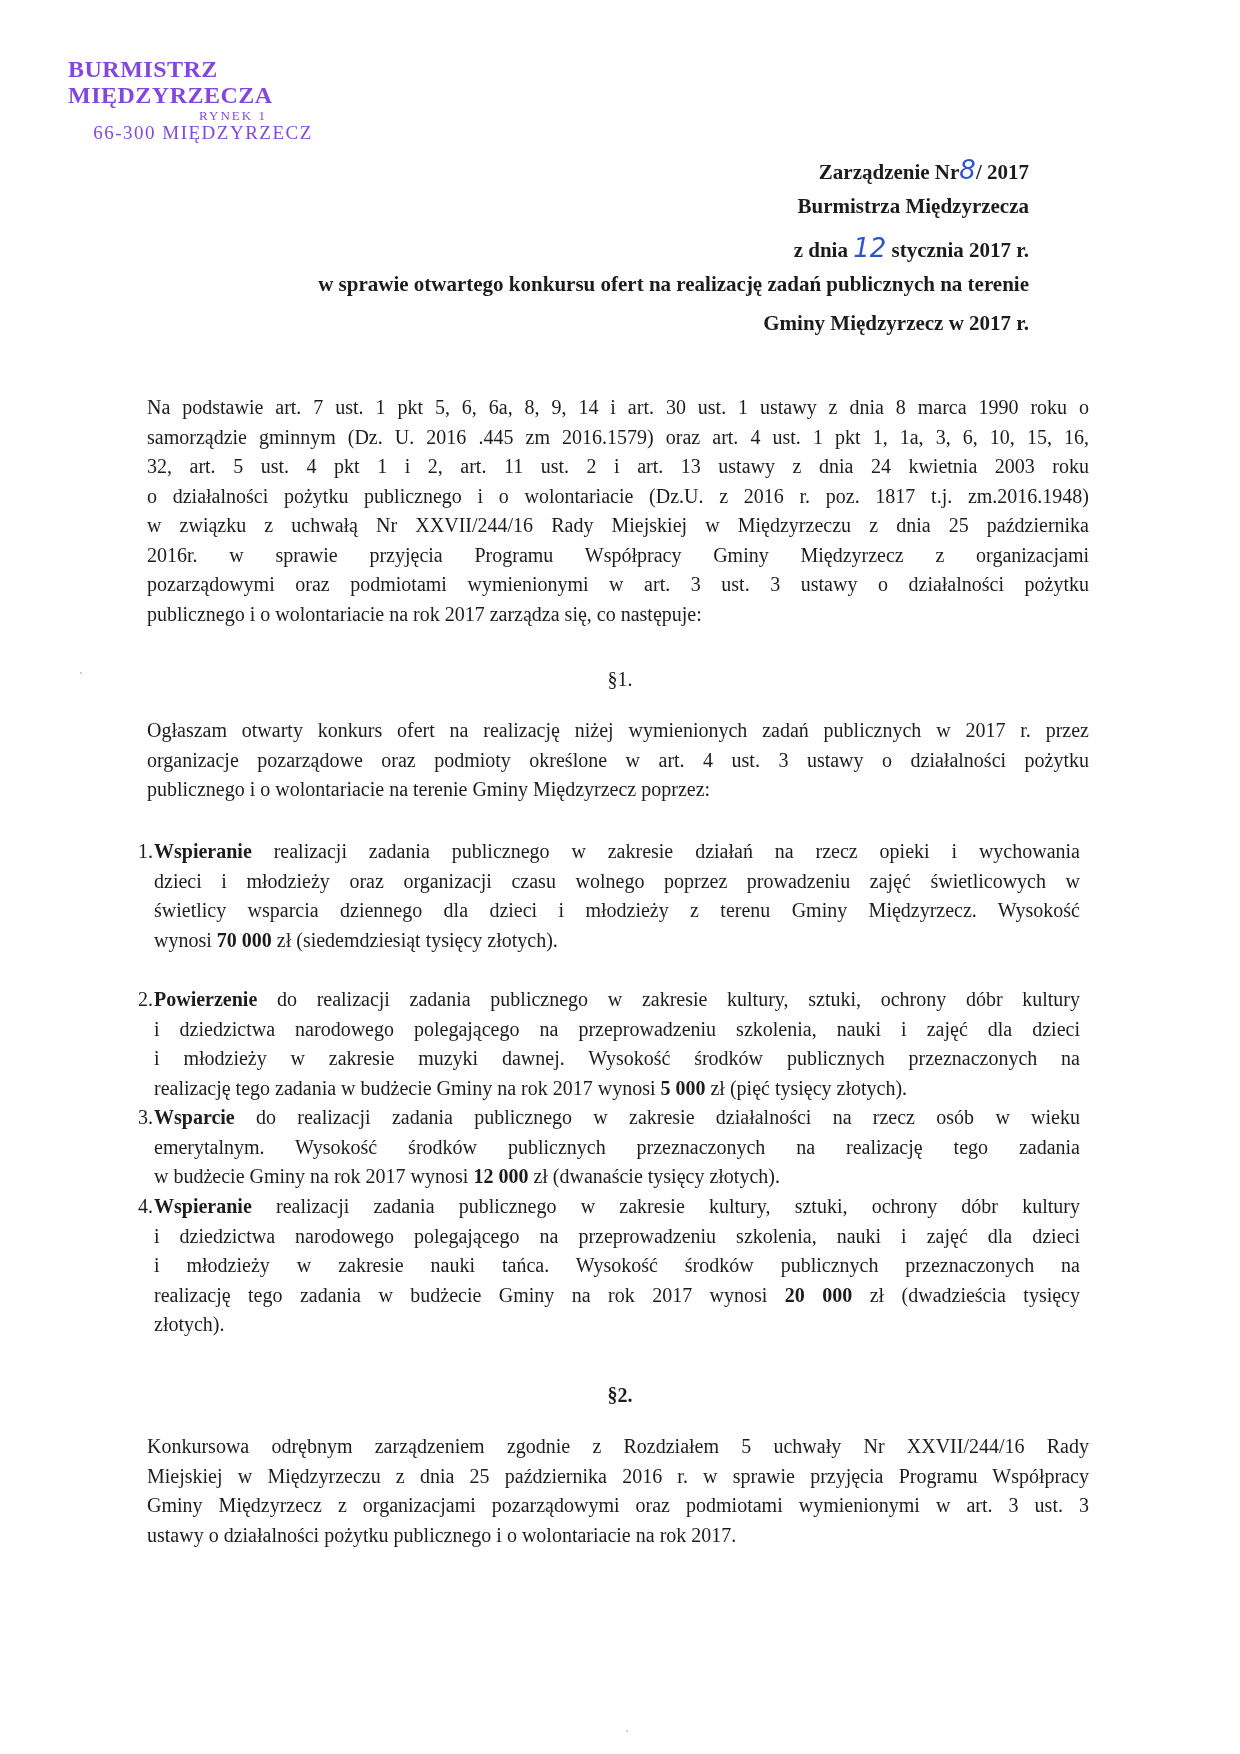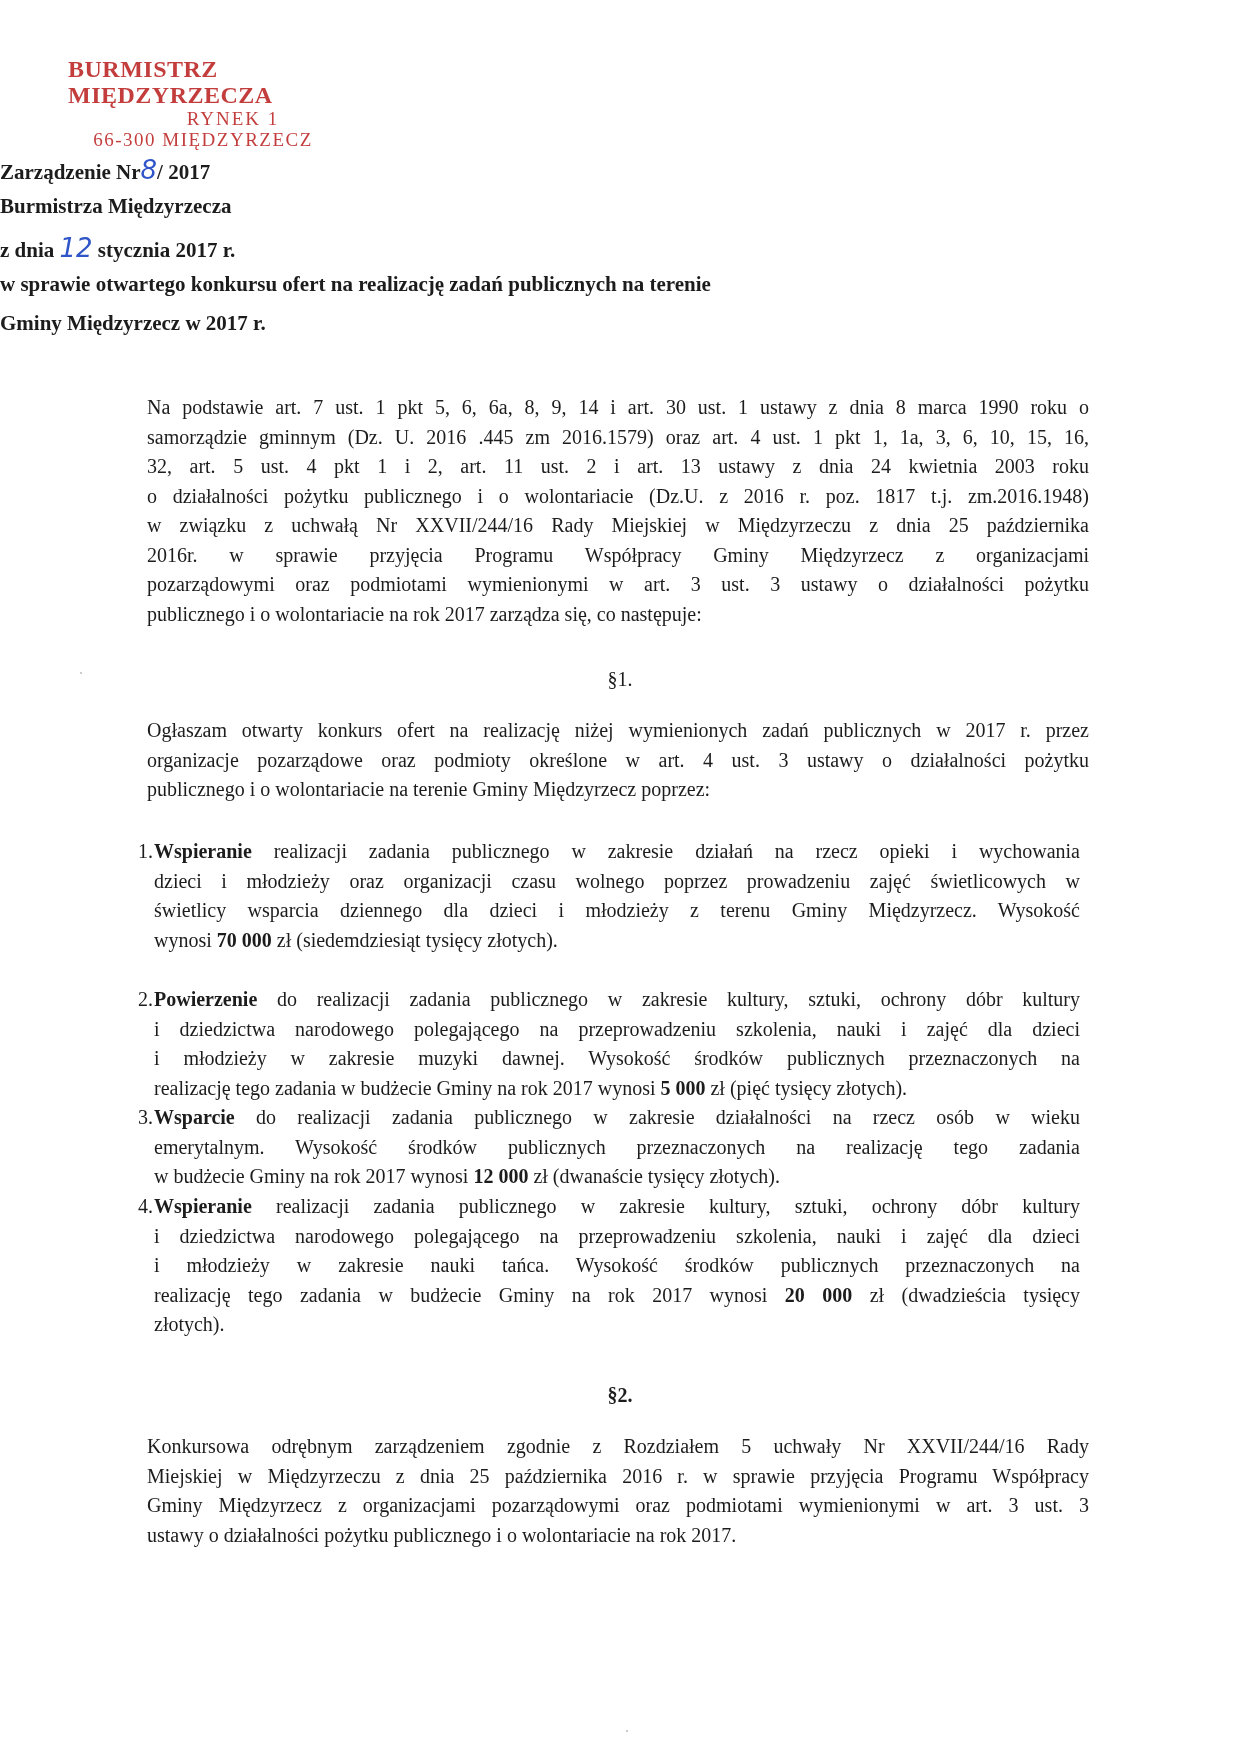--- a/index.html
+++ b/index.html
@@ -1,23 +1,23 @@
 <!DOCTYPE html>
 <html><head>
 <meta charset="utf-8">
 <style>
   html, body { margin:0; padding:0; background:#ffffff; }
   body { width:1240px; height:1754px; position:relative; overflow:hidden;
          font-family:"Liberation Serif", serif; color:#1c1c1c; }
   .stamp { position:absolute; left:68px; top:56px; width:340px; text-align:center;
-           color:#b91c1c; font-family:"Liberation Serif", serif; line-height:1.1; opacity:0.85; }
+           color:#6d28d9; font-family:"Liberation Serif", serif; line-height:1.1; opacity:0.85; }
   .stamp .s1 { font-size:24px; font-weight:bold; letter-spacing:0.5px; text-align:left; }
-  .stamp .s2 { font-size:19px; letter-spacing:2px; margin-left:-10px; }
+  .stamp .s2 { font-size:13px; letter-spacing:2px; margin-left:-10px; }
   .stamp .s3 { font-size:19px; letter-spacing:1.5px; margin-left:-70px; }
-  .title { position:absolute; left:0; width:1029px; text-align:left; font-weight:bold; font-size:21px; }
+  .title { position:absolute; left:0; width:1029px; text-align:right; font-weight:bold; font-size:21px; }
   .hw { color:#2f55c8; font-family:"DejaVu Sans", sans-serif; font-weight:normal; font-style:italic; font-size:26px; }
   .para { position:absolute; left:147px; width:942px; font-size:20px; line-height:29.5px; text-align:justify; }
   .para .ln { display:block; text-align:justify; text-align-last:justify; }
   .para .ln.last { text-align-last:left; }
   .sect { position:absolute; left:0; width:1240px; text-align:center; font-size:20px; }
   .sect.bold { font-weight:bold; }
   .item { position:absolute; left:138px; width:942px; font-size:20px; line-height:29.5px; }
   .item .num { position:absolute; left:0; top:0; }
   .item .body { margin-left:16px; }
   .item .ln { display:block; text-align:justify; text-align-last:justify; }

